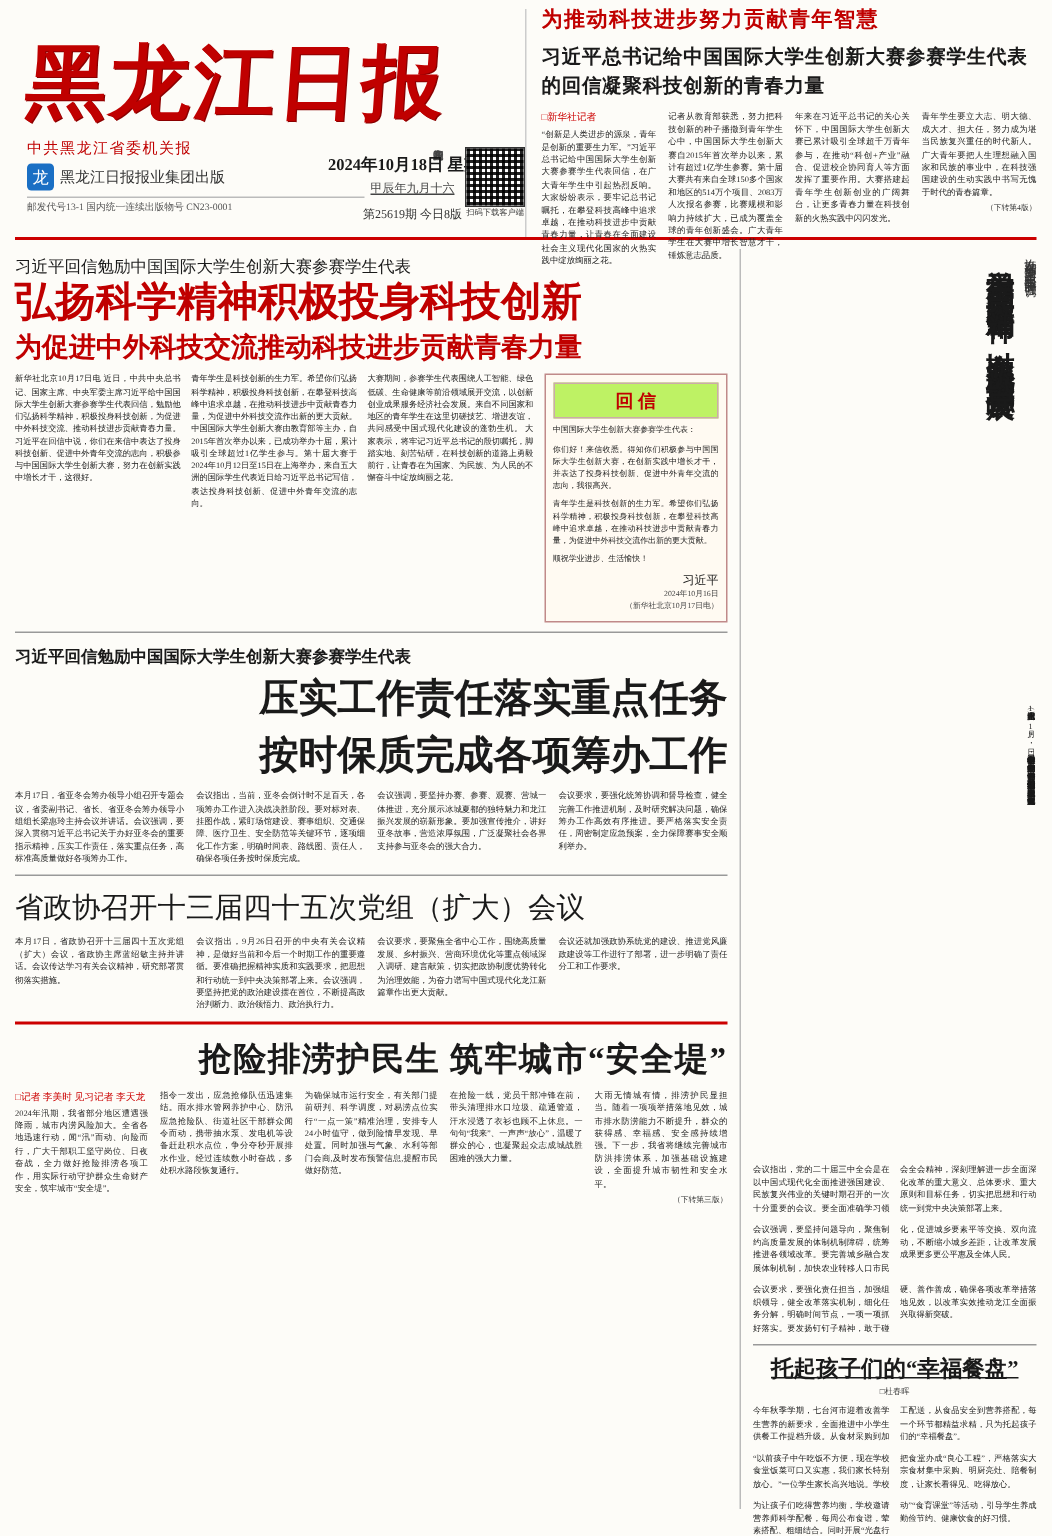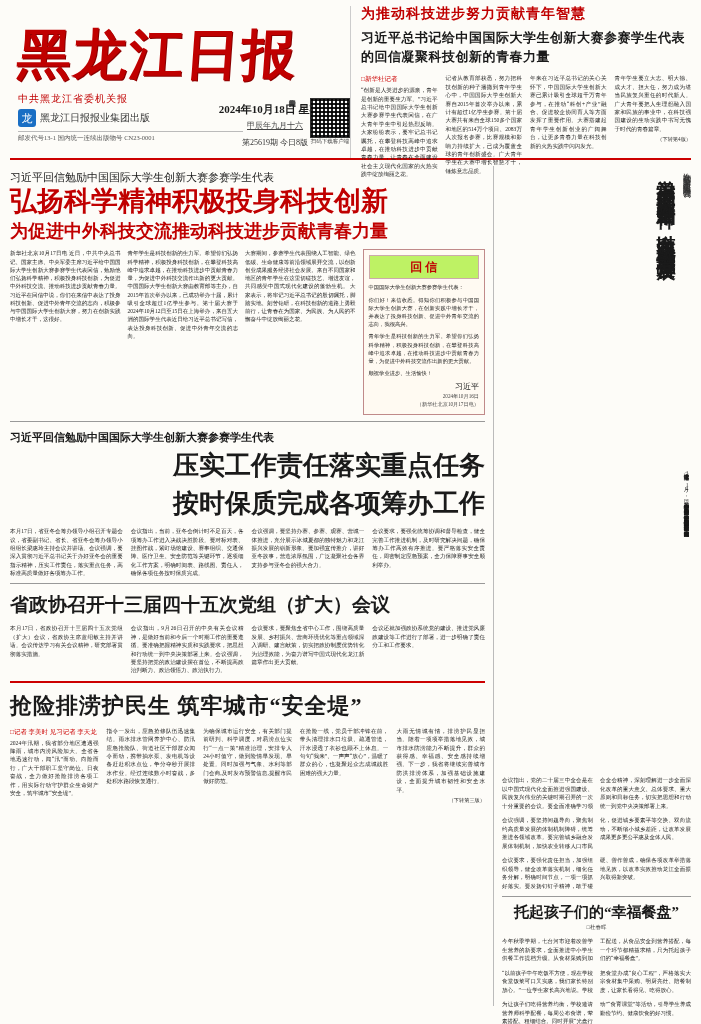--- a/index.html
+++ b/index.html
@@ -72,36 +72,36 @@
   .letterbox .lb-head{text-align:center;background:#bef264;color:#c00000;font-weight:bold;font-size:12px;padding:2px 0;border:1px solid #caa;}
   .letterbox p{font-size:5.3px;line-height:1.55;margin:4px 0;text-align:justify;}
   .lb-sign{text-align:right;font-size:8px;margin-top:4px;}
   .lb-date{text-align:right;font-size:5.2px;color:#444;}
 
   
   .st2-head{font-size:11px;font-weight:bold;margin-top:8px;}
   .st2-title{font-size:26px;font-weight:bold;text-align:right;line-height:1.35;margin-top:3px;}
 
   
-  .st3-title{font-size:19px;font-weight:bold;margin-top:8px;}
+  .st3-title{font-size:19px;font-weight:normal;margin-top:8px;}
   .st3-sub{font-size:11px;text-align:center;color:#c00000;margin-top:2px;}
 
   
-  .st4-title{font-size:22px;font-weight:bold;text-align:left;margin-top:8px;letter-spacing:1px;}
+  .st4-title{font-size:22px;font-weight:bold;text-align:right;margin-top:8px;letter-spacing:1px;}
 
   
   .vhead{display:flex;justify-content:flex-end;margin-bottom:4px;}
   .vtitle{
     writing-mode:vertical-rl;text-orientation:upright;
     font-size:19px;font-weight:bold;letter-spacing:2px;line-height:1.25;height:300px;
   }
   .vkicker{writing-mode:vertical-rl;text-orientation:upright;font-size:8px;color:#333;letter-spacing:1px;height:160px;margin-left:2px;}
   .vbody{writing-mode:vertical-rl;text-orientation:upright;font-size:5.4px;line-height:1.6;height:300px;text-align:justify;}
   .rcol-text{font-size:5.5px;line-height:1.55;text-align:justify;columns:2;column-gap:7px;margin-top:6px;}
-  .rtitle{font-size:15px;font-weight:bold;text-align:center;margin-top:4px;}
+  .rtitle{font-size:15px;font-weight:bold;text-align:center;margin-top:4px;text-decoration:underline;}
   .rsub{font-size:5.5px;text-align:center;color:#444;margin-top:2px;}
   .endnote{font-size:5.2px;text-align:right;color:#333;margin-top:3px;}
 </style>
 </head>
 <body>
 
 <div class="page">
 
   <div class="masthead">
     <div class="mh-left">

